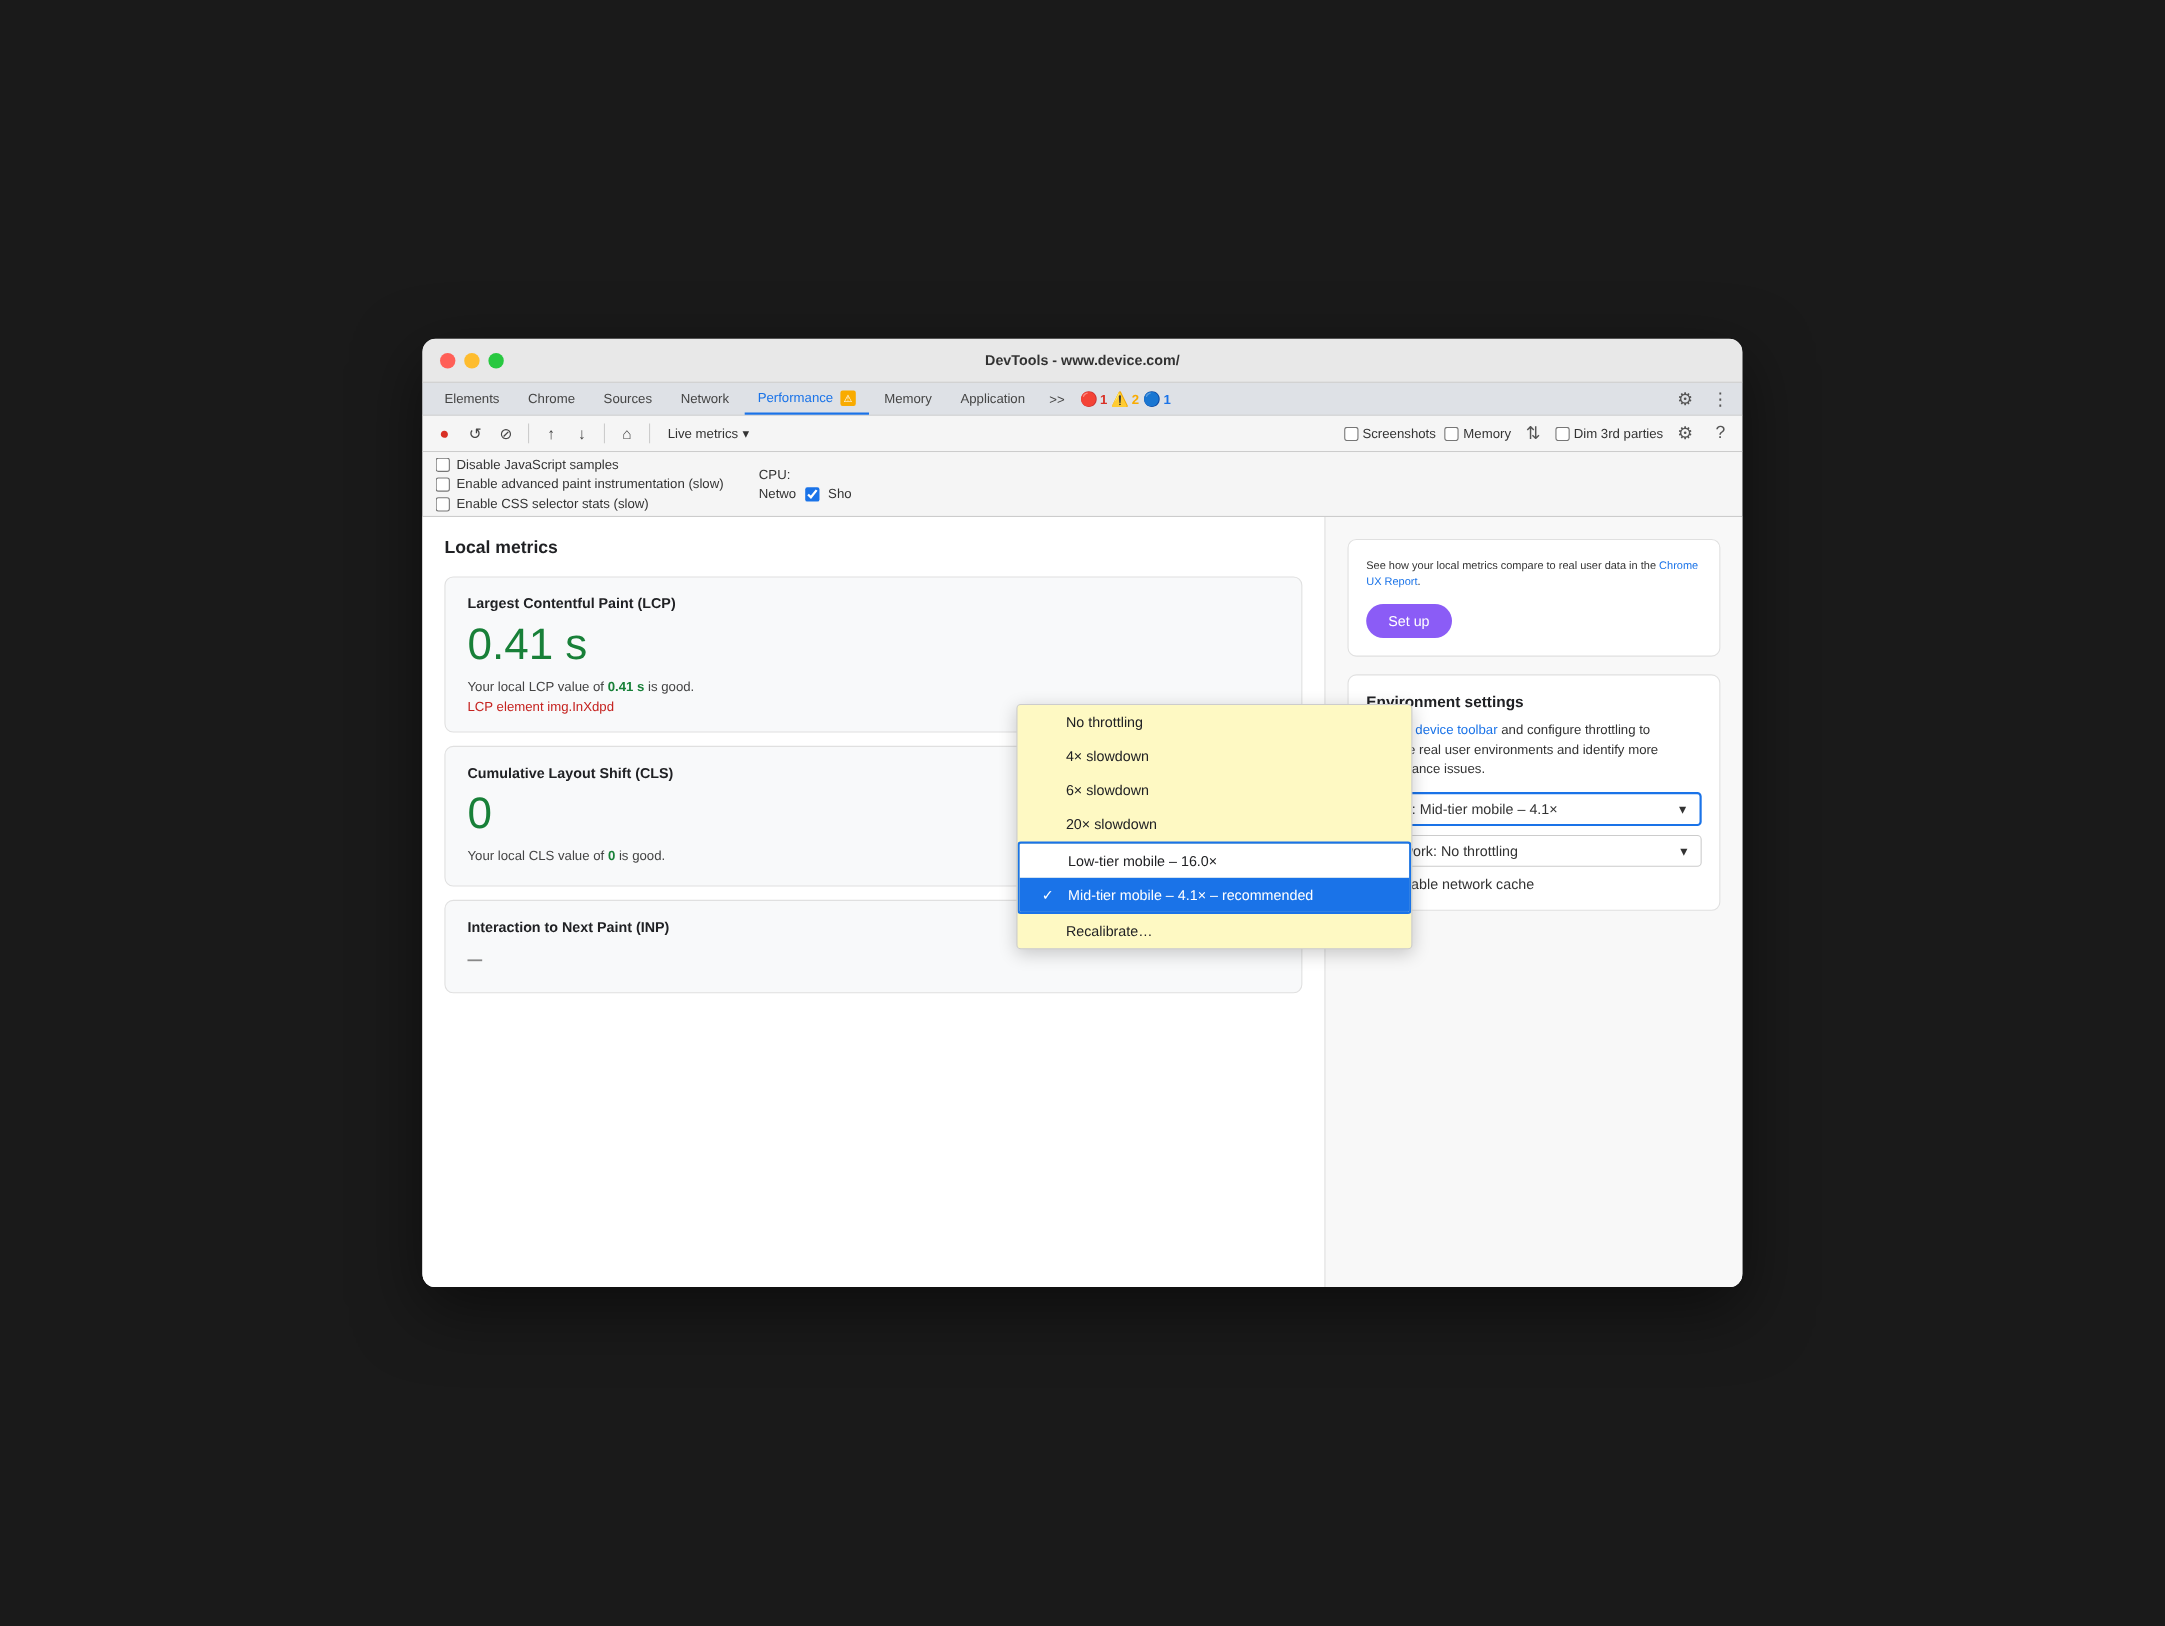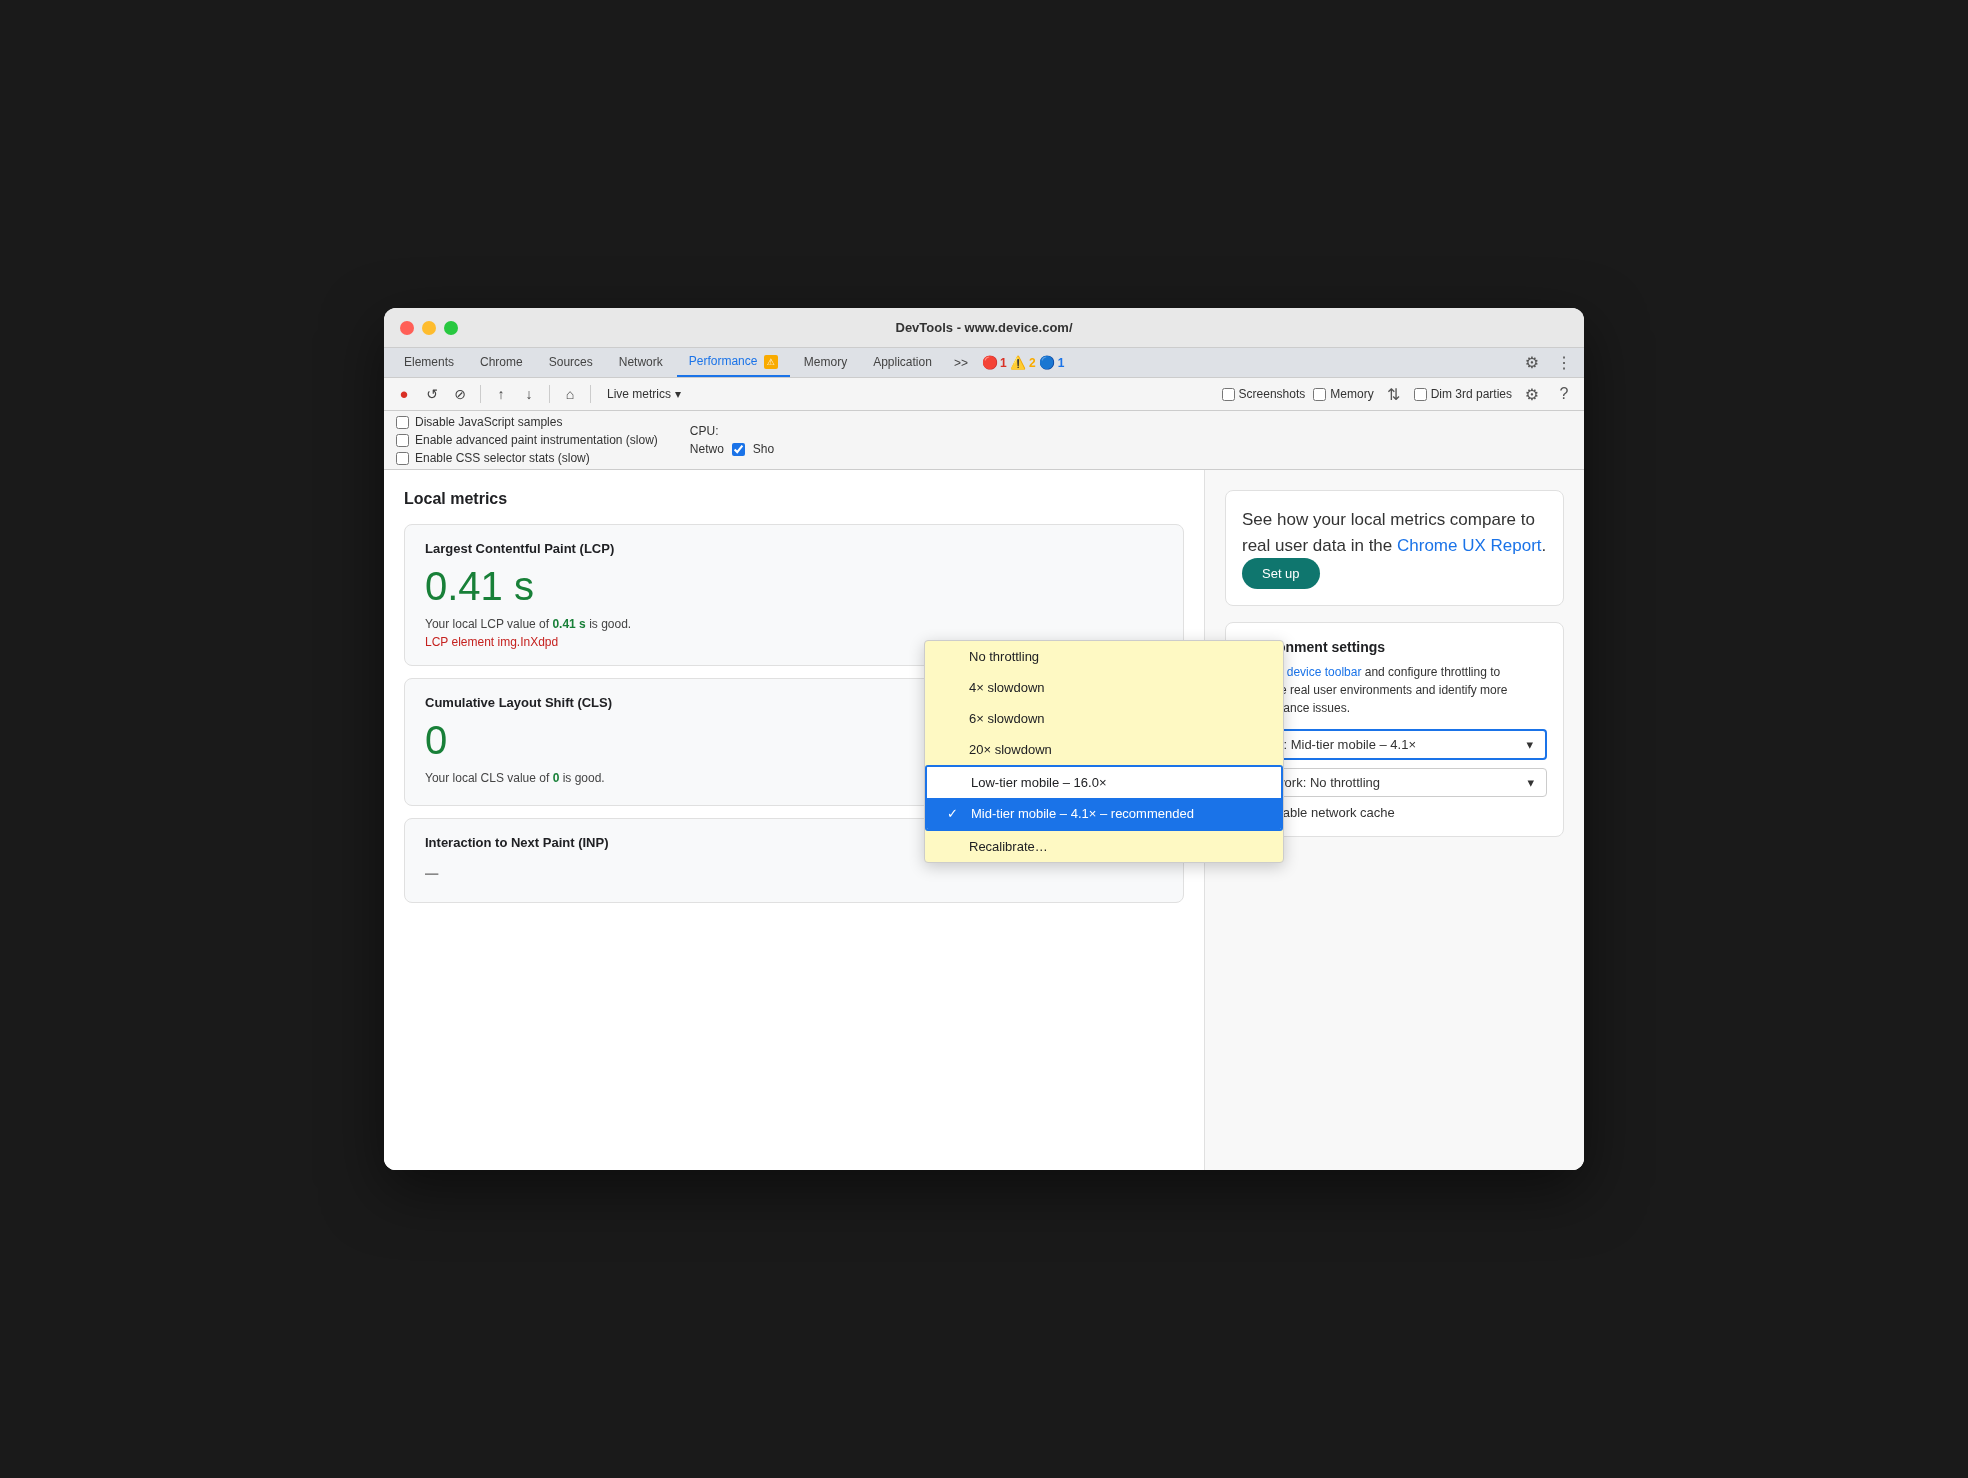--- a/index.html
+++ b/index.html
@@ -318,30 +318,31 @@
     }
     
     .ux-card {
       background: #fff;
       border: 1px solid #e0e0e0;
       border-radius: 8px;
       padding: 16px;
       margin-bottom: 16px;
     }
     .ux-text {
-      font-size: 17px;
-      color: #333;
+      font-size: 10px;
+      color: #333;
+      margin-bottom: 12px;
       line-height: 1.5;
     }
     .ux-link {
       color: #1a73e8;
       text-decoration: none;
     }
     .setup-btn {
-      background: #0f766e;
+      background: #8b5cf6;
       color: white;
       border: none;
       border-radius: 20px;
       padding: 8px 20px;
       font-size: 13px;
       font-weight: 500;
       cursor: pointer;
     }
     .env-card {
       background: #fff;

